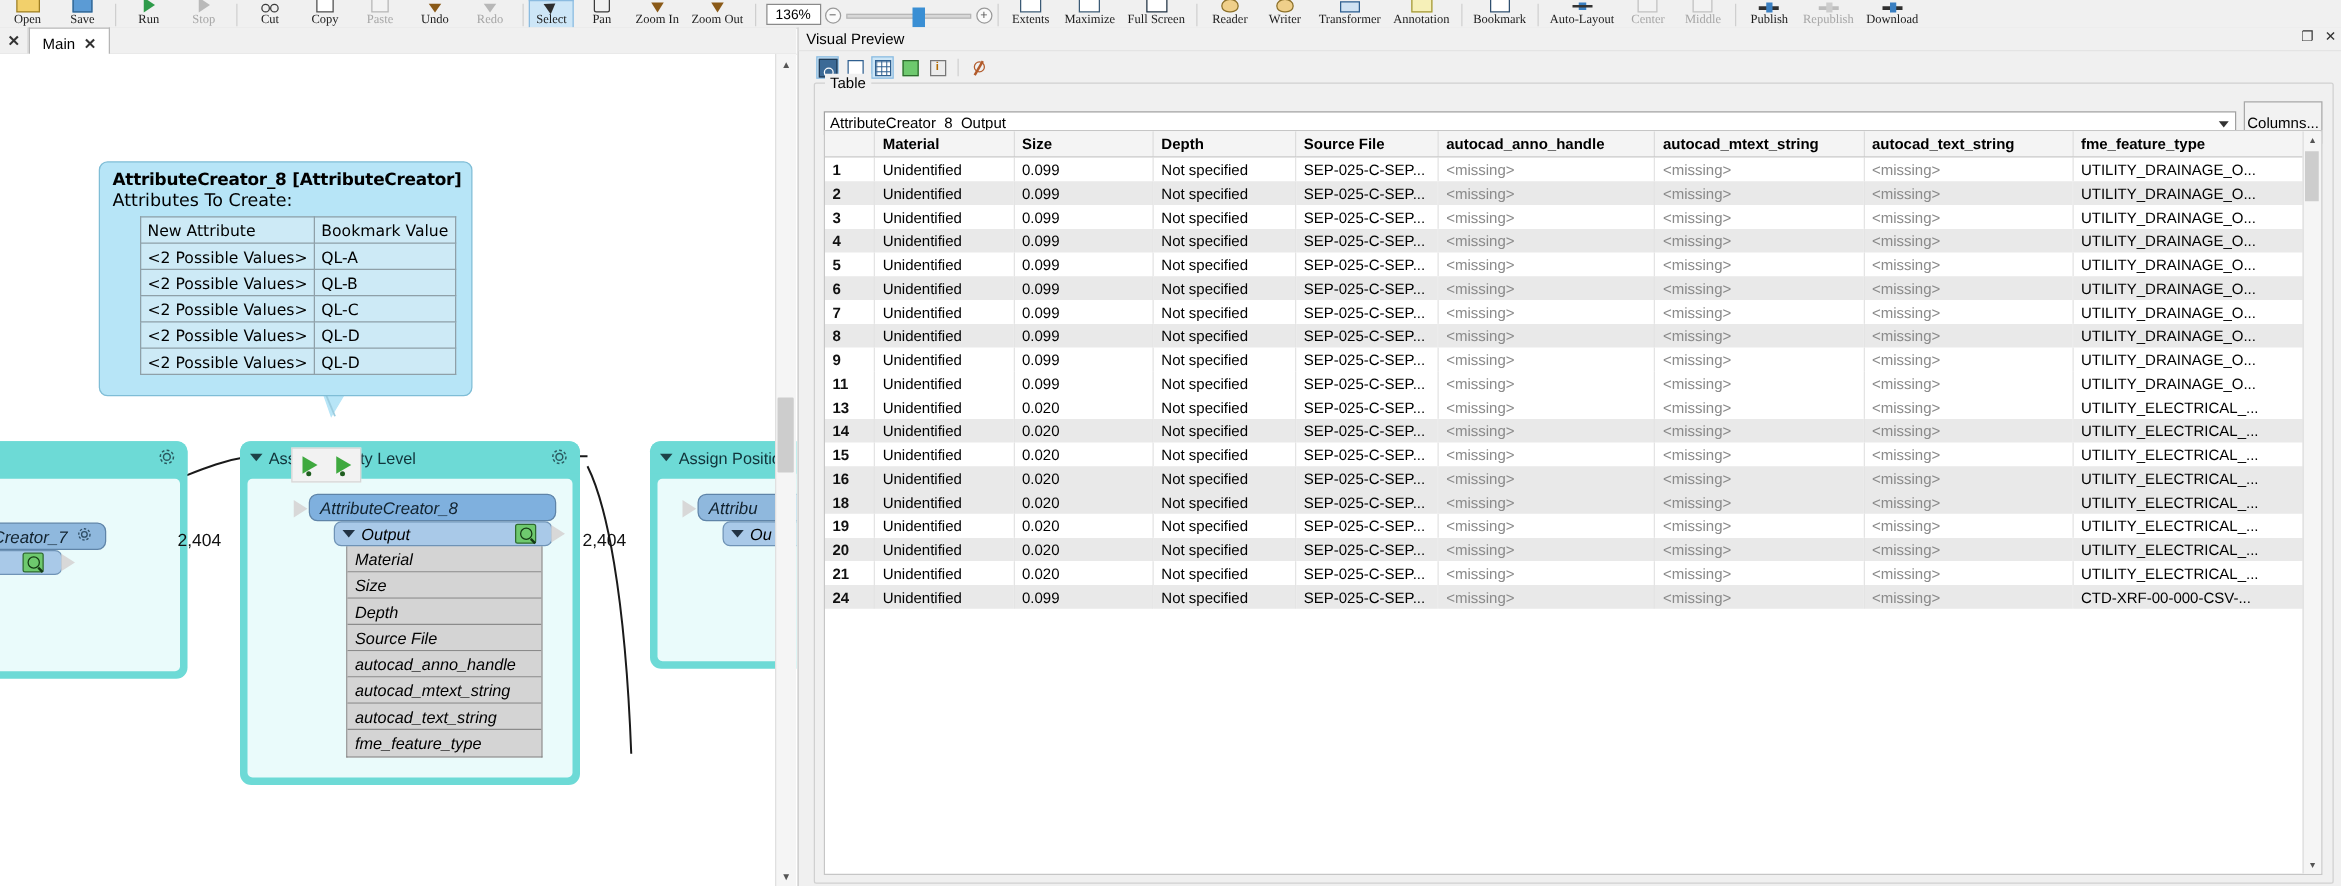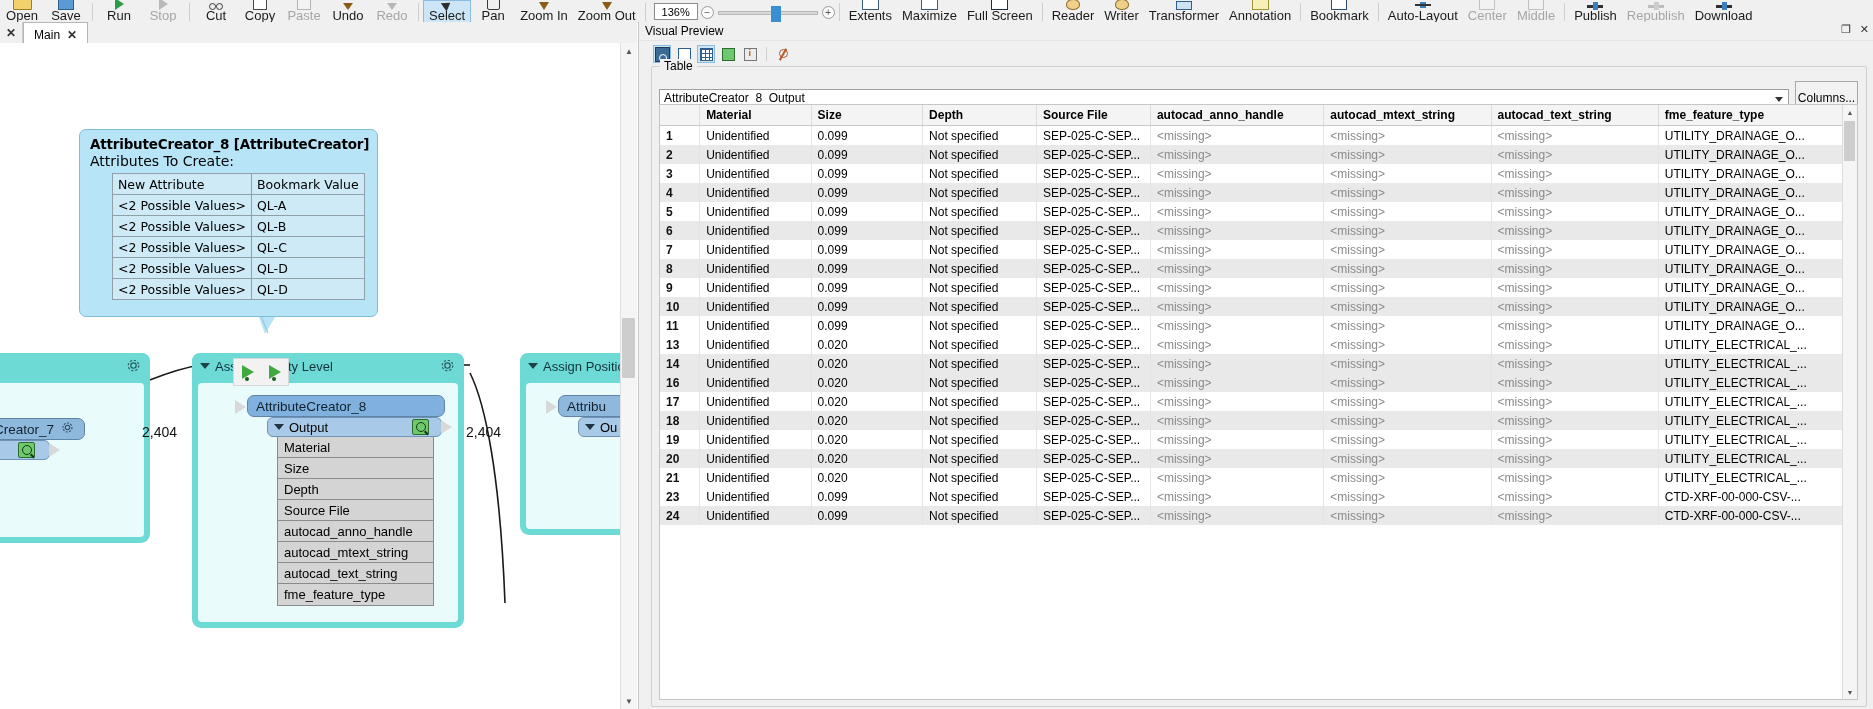--- a/index.html
+++ b/index.html
@@ -15,21 +15,21 @@
   
   .toolbar{
     position:absolute;left:0;top:0;width:1873px;height:22px;
     background:#f0f0f0;border-bottom:1px solid #dcdcdc;
     display:flex;align-items:flex-end;overflow:hidden;
   }
   .tb-item{
     display:flex;flex-direction:column;align-items:center;justify-content:flex-end;
     min-width:34px;height:22px;padding:0 5px;position:relative;cursor:default;
   }
-  .tb-item .tbl{font-size:13px;line-height:12px;color:#1b1b1b;white-space:nowrap;}
+  .tb-item .tbl{font-size:10px;line-height:12px;color:#1b1b1b;white-space:nowrap;font-family:Liberation Serif, serif;}
   .tb-item.disabled .tbl{color:#a6a6a6;}
   .tb-item.sel{background:#cde6f7;border:1px solid #8bbbe0;border-bottom:none;box-sizing:border-box;}
   .tb-ico{height:11px;display:flex;align-items:flex-end;justify-content:center;margin-bottom:0px;}
   .tb-sep{width:1px;height:18px;background:#cfcfcf;margin:0 4px 1px 4px;align-self:flex-end;}
 
   
   .ic-folder{width:17px;height:10px;background:#f2d06b;border:1px solid #9d7e22;border-radius:1px 1px 0 0;}
   .ic-save{width:14px;height:11px;background:#5b9bd5;border:1px solid #2e618c;}
   .ic-run{width:0;height:0;border-left:9px solid #2e9b4a;border-top:6px solid transparent;border-bottom:6px solid transparent;}
   .ic-stop{width:0;height:0;border-left:9px solid #b9b9b9;border-top:6px solid transparent;border-bottom:6px solid transparent;}
@@ -115,21 +115,21 @@
   .bm .bm-body{position:absolute;left:6px;right:6px;top:30px;bottom:6px;background:#eafbfb;border-radius:4px;}
   .bm .gear{position:absolute;right:8px;top:4px;}
   .caret{display:inline-block;width:0;height:0;border-left:5px solid transparent;border-right:5px solid transparent;
          border-top:6px solid #1d4248;margin-right:5px;}
 
   .bm1{left:-140px;top:310px;width:290px;height:190px;background:#6ddad6;}
   .bm2{left:192px;top:310px;width:272px;height:275px;background:#6ddad6;}
   .bm3{left:520px;top:310px;width:170px;height:182px;background:#6ddad6;}
 
   
-  .node{position:absolute;}
+  .node{position:absolute;font-style:italic;}
   .node-hdr{
     background:#8fb8dd;border:1px solid #5f84a8;border-radius:7px;height:22px;
     display:flex;align-items:center;padding:0 8px;font-size:13.5px;color:#11222e;white-space:nowrap;
     box-sizing:border-box;
   }
   .node-hdr.sel{background:#7fb0de;}
   .port-in{
     position:absolute;left:-13px;top:4px;width:0;height:0;
     border-left:11px solid #d8d8d8;border-top:7px solid transparent;border-bottom:7px solid transparent;
   }
@@ -740,31 +740,20 @@
                 <td class="rownum">9</td>
                 <td>Unidentified</td>
                 <td>0.099</td>
                 <td>Not specified</td>
                 <td>SEP-025-C-SEP...</td>
                 <td class="missing">&lt;missing&gt;</td>
                 <td class="missing">&lt;missing&gt;</td>
                 <td class="missing">&lt;missing&gt;</td>
                 <td>UTILITY_DRAINAGE_O...</td>
               </tr>
-              <tr class="even">
-                <td class="rownum">10</td>
-                <td>Unidentified</td>
-                <td>0.099</td>
-                <td>Not specified</td>
-                <td>SEP-025-C-SEP...</td>
-                <td class="missing">&lt;missing&gt;</td>
-                <td class="missing">&lt;missing&gt;</td>
-                <td class="missing">&lt;missing&gt;</td>
-                <td>UTILITY_DRAINAGE_O...</td>
-              </tr>
               <tr class="odd">
                 <td class="rownum">11</td>
                 <td>Unidentified</td>
                 <td>0.099</td>
                 <td>Not specified</td>
                 <td>SEP-025-C-SEP...</td>
                 <td class="missing">&lt;missing&gt;</td>
                 <td class="missing">&lt;missing&gt;</td>
                 <td class="missing">&lt;missing&gt;</td>
                 <td>UTILITY_DRAINAGE_O...</td>
@@ -784,42 +773,42 @@
                 <td class="rownum">14</td>
                 <td>Unidentified</td>
                 <td>0.020</td>
                 <td>Not specified</td>
                 <td>SEP-025-C-SEP...</td>
                 <td class="missing">&lt;missing&gt;</td>
                 <td class="missing">&lt;missing&gt;</td>
                 <td class="missing">&lt;missing&gt;</td>
                 <td>UTILITY_ELECTRICAL_...</td>
               </tr>
+              <tr class="odd">
+                <td class="rownum">15</td>
+                <td>Unidentified</td>
+                <td>0.020</td>
+                <td>Not specified</td>
+                <td>SEP-025-C-SEP...</td>
+                <td class="missing">&lt;missing&gt;</td>
+                <td class="missing">&lt;missing&gt;</td>
+                <td class="missing">&lt;missing&gt;</td>
+                <td>UTILITY_ELECTRICAL_...</td>
+              </tr>
               <tr class="even">
                 <td class="rownum">16</td>
                 <td>Unidentified</td>
                 <td>0.020</td>
                 <td>Not specified</td>
                 <td>SEP-025-C-SEP...</td>
                 <td class="missing">&lt;missing&gt;</td>
                 <td class="missing">&lt;missing&gt;</td>
                 <td class="missing">&lt;missing&gt;</td>
                 <td>UTILITY_ELECTRICAL_...</td>
               </tr>
-              <tr class="odd">
-                <td class="rownum">17</td>
-                <td>Unidentified</td>
-                <td>0.020</td>
-                <td>Not specified</td>
-                <td>SEP-025-C-SEP...</td>
-                <td class="missing">&lt;missing&gt;</td>
-                <td class="missing">&lt;missing&gt;</td>
-                <td class="missing">&lt;missing&gt;</td>
-                <td>UTILITY_ELECTRICAL_...</td>
-              </tr>
               <tr class="even">
                 <td class="rownum">18</td>
                 <td>Unidentified</td>
                 <td>0.020</td>
                 <td>Not specified</td>
                 <td>SEP-025-C-SEP...</td>
                 <td class="missing">&lt;missing&gt;</td>
                 <td class="missing">&lt;missing&gt;</td>
                 <td class="missing">&lt;missing&gt;</td>
                 <td>UTILITY_ELECTRICAL_...</td>
@@ -849,31 +838,20 @@
               <tr class="odd">
                 <td class="rownum">21</td>
                 <td>Unidentified</td>
                 <td>0.020</td>
                 <td>Not specified</td>
                 <td>SEP-025-C-SEP...</td>
                 <td class="missing">&lt;missing&gt;</td>
                 <td class="missing">&lt;missing&gt;</td>
                 <td class="missing">&lt;missing&gt;</td>
                 <td>UTILITY_ELECTRICAL_...</td>
-              </tr>
-              <tr class="odd">
-                <td class="rownum">23</td>
-                <td>Unidentified</td>
-                <td>0.099</td>
-                <td>Not specified</td>
-                <td>SEP-025-C-SEP...</td>
-                <td class="missing">&lt;missing&gt;</td>
-                <td class="missing">&lt;missing&gt;</td>
-                <td class="missing">&lt;missing&gt;</td>
-                <td>CTD-XRF-00-000-CSV-...</td>
               </tr>
               <tr class="even">
                 <td class="rownum">24</td>
                 <td>Unidentified</td>
                 <td>0.099</td>
                 <td>Not specified</td>
                 <td>SEP-025-C-SEP...</td>
                 <td class="missing">&lt;missing&gt;</td>
                 <td class="missing">&lt;missing&gt;</td>
                 <td class="missing">&lt;missing&gt;</td>

